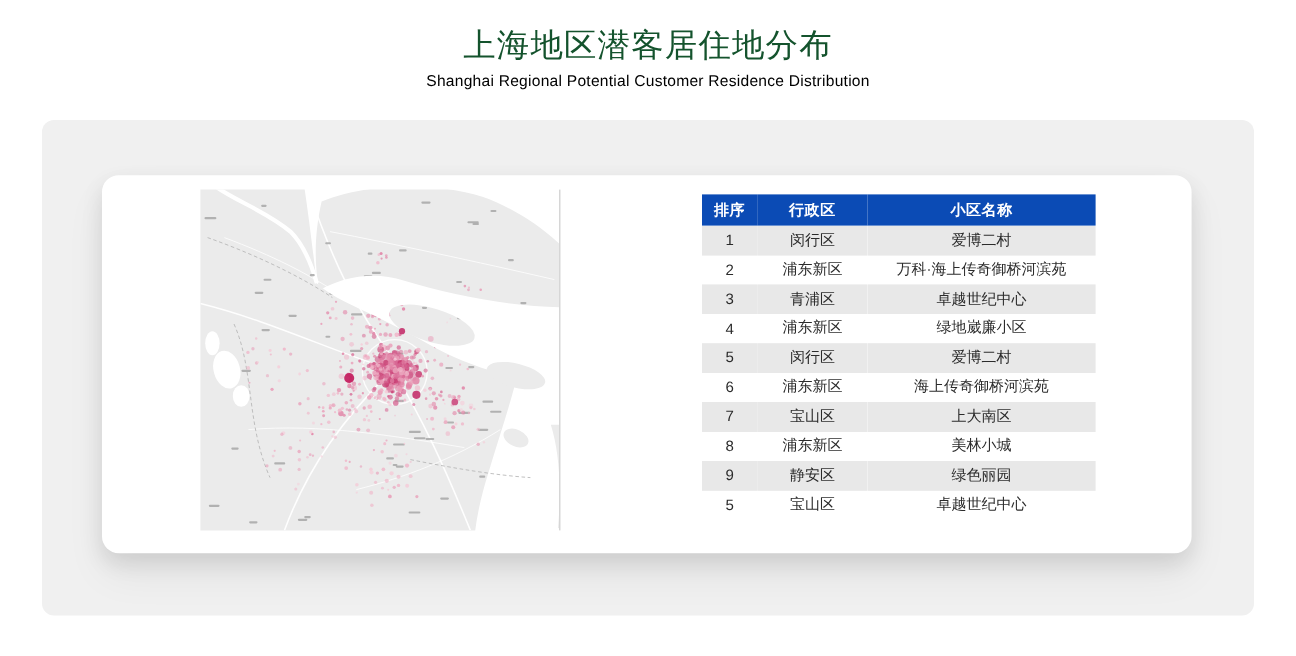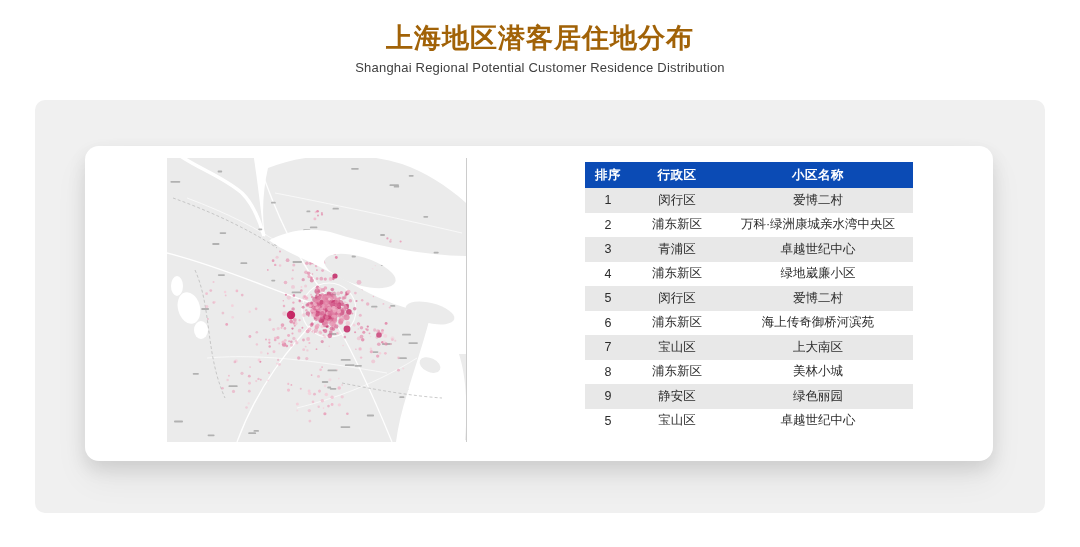--- a/index.html
+++ b/index.html
@@ -8,24 +8,24 @@
   }
   *{box-sizing:border-box;margin:0;padding:0;}
   html,body{width:1080px;height:547px;}
   body{
     background:#ffffff;
     font-family:"Liberation Sans","DejaVu Sans",sans-serif;
     position:relative;overflow:hidden;
   }
   .header{position:absolute;top:22px;left:0;width:1080px;text-align:center;}
   .page-title{
-    font-size:27px;font-weight:700;color:#a16207;letter-spacing:1px;
+    font-size:27px;font-weight:400;color:#14532d;letter-spacing:1px;
     line-height:1.2;
   }
-  .page-subtitle{font-size:13px;color:#404040;margin-top:6px;letter-spacing:.2px;}
+  .page-subtitle{font-size:13px;color:#000000;margin-top:6px;letter-spacing:.2px;}
   .panel{
     position:absolute;left:35px;top:100px;width:1010px;height:413px;
     background:var(--panel);border-radius:10px;
   }
   .card{
     position:absolute;left:50px;top:46px;width:908px;height:315px;
     background:var(--card);border-radius:14px;
     box-shadow:0 8px 18px rgba(0,0,0,.10), 0 18px 34px rgba(0,0,0,.06);
   }
   .map-wrap{position:absolute;left:82px;top:12px;width:299px;height:284px;}
@@ -734,21 +734,21 @@
           </thead>
         <tbody>
             <tr>
               <td>1</td>
               <td>闵行区</td>
               <td>爱博二村</td>
             </tr>
             <tr>
               <td>2</td>
               <td>浦东新区</td>
-              <td>万科·绿洲康城亲水湾中央区</td>
+              <td>万科·海上传奇御桥河滨苑</td>
             </tr>
             <tr>
               <td>3</td>
               <td>青浦区</td>
               <td>卓越世纪中心</td>
             </tr>
             <tr>
               <td>4</td>
               <td>浦东新区</td>
               <td>绿地崴廉小区</td>

